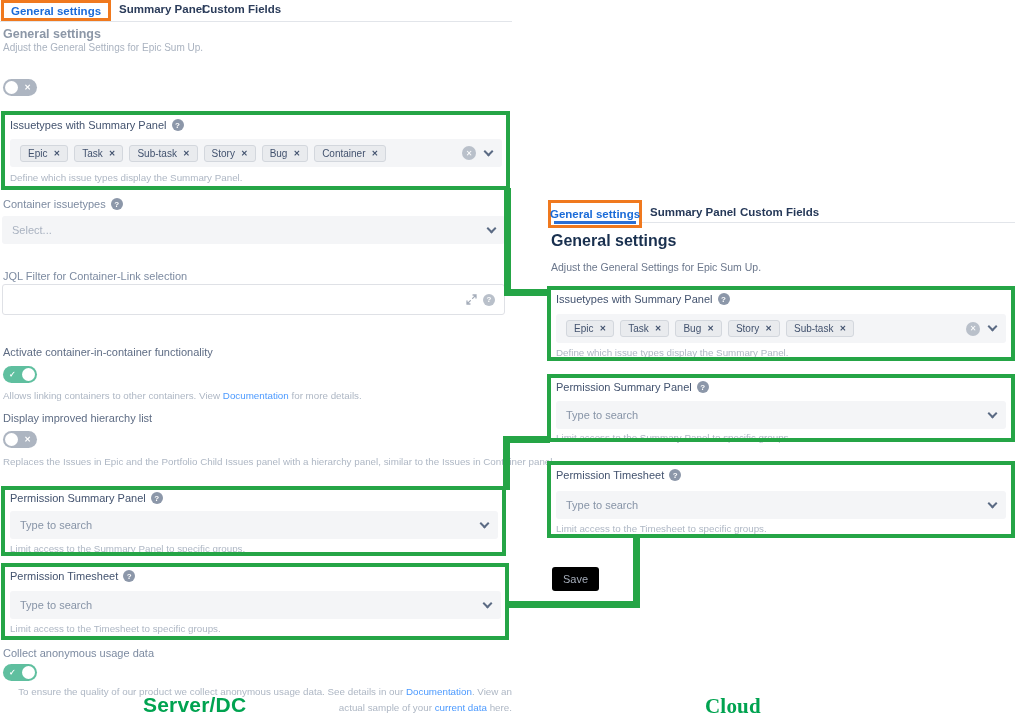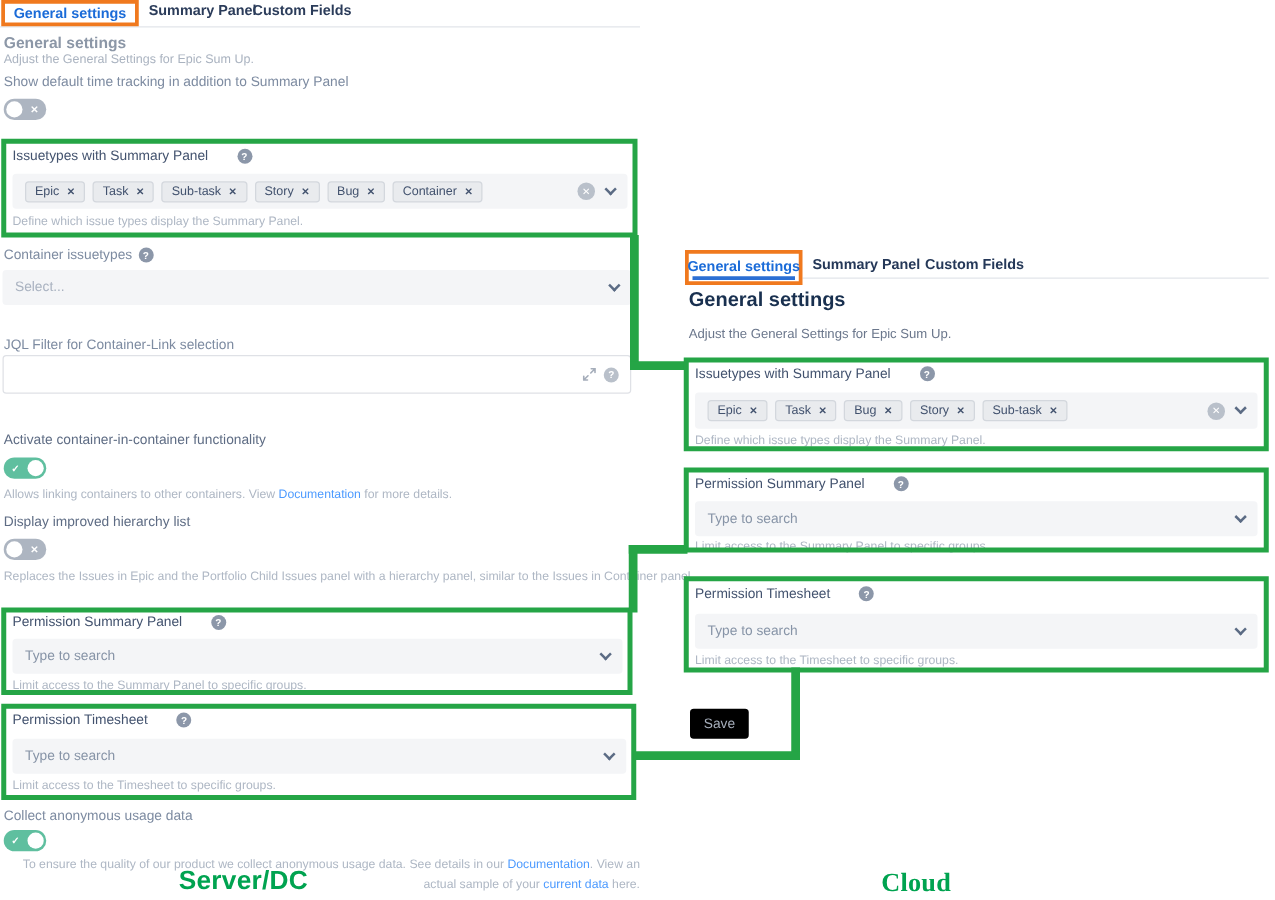--- a/index.html
+++ b/index.html
@@ -19,21 +19,21 @@
   .tab.active { color:#1a6bd8; position:static; }
   .tabline { position:absolute; height:1px; background:#e2e5ea; }
   .blueline { position:absolute; height:3px; background:#2b6fd4; }
 
   
   .h-left  { font-size:12.5px; font-weight:700; color:#8c97a7; }
   .h-right { font-size:16px;   font-weight:700; color:#19304f; }
   .sub     { font-size:10px;   color:#aab3c0; }
   .sub-dk  { font-size:10.5px; color:#6b778c; }
   .lbl     { font-size:11px;   color:#7d8ba1; white-space:nowrap; display:flex; align-items:center; gap:5px; }
-  .lbl-dk  { font-size:11px;   color:#42526e; white-space:nowrap; display:flex; align-items:center; gap:23px; }
+  .lbl-dk  { font-size:11px;   color:#42526e; white-space:nowrap; display:flex; align-items:center; gap:5px; }
   .help    { font-size:9.8px;  color:#aeb7c4; white-space:nowrap; }
   .help a, .help .lnk { color:#4c9aff; text-decoration:none; }
   .wrap    { white-space:normal; line-height:1.6; }
   .plat    { font-size:21px; font-weight:800; color:#00a350; letter-spacing:0.2px; }
 
   
   .qicon { width:12px; height:12px; min-width:12px; border-radius:50%; background:#8c97a9; color:#fff;
            font-size:8px; font-weight:700; display:inline-flex; align-items:center; justify-content:center; }
   .clear { width:14px; height:14px; border-radius:50%; background:#b9c0ca; color:#fff; font-size:8px;
            display:flex; align-items:center; justify-content:center; }
@@ -78,23 +78,20 @@
     <div class="tabline" style="left:0;top:21px;width:512px;"></div>
     <div class="obox" style="left:1px;top:0;width:110px;height:21px;">
       <span class="tab active">General settings</span>
     </div>
     <span class="tab" style="left:119px;top:3px;">Summary Panel</span>
     <span class="tab" style="left:202px;top:3px;">Custom Fields</span>
 
     <div class="abs h-left" style="left:3px;top:27px;">General settings</div>
     <div class="abs sub" style="left:3px;top:42px;">Adjust the General Settings for Epic Sum Up.</div>
 
-    <div class="abs lbl" style="left:3px;top:60px;">
-      <span>Show default time tracking in addition to Summary Panel</span>
-    </div>
     <div class="toggle off" style="left:3px;top:79px;">
       <span class="knob"></span>
       <span class="glyph">✕</span>
     </div>
 
     <div class="gbox" style="left:1px;top:111px;width:509px;height:79px;"></div>
     <div class="abs lbl-dk" style="left:10px;top:119px;">
       <span>Issuetypes with Summary Panel</span>
       <span class="qicon">?</span>
     </div>

